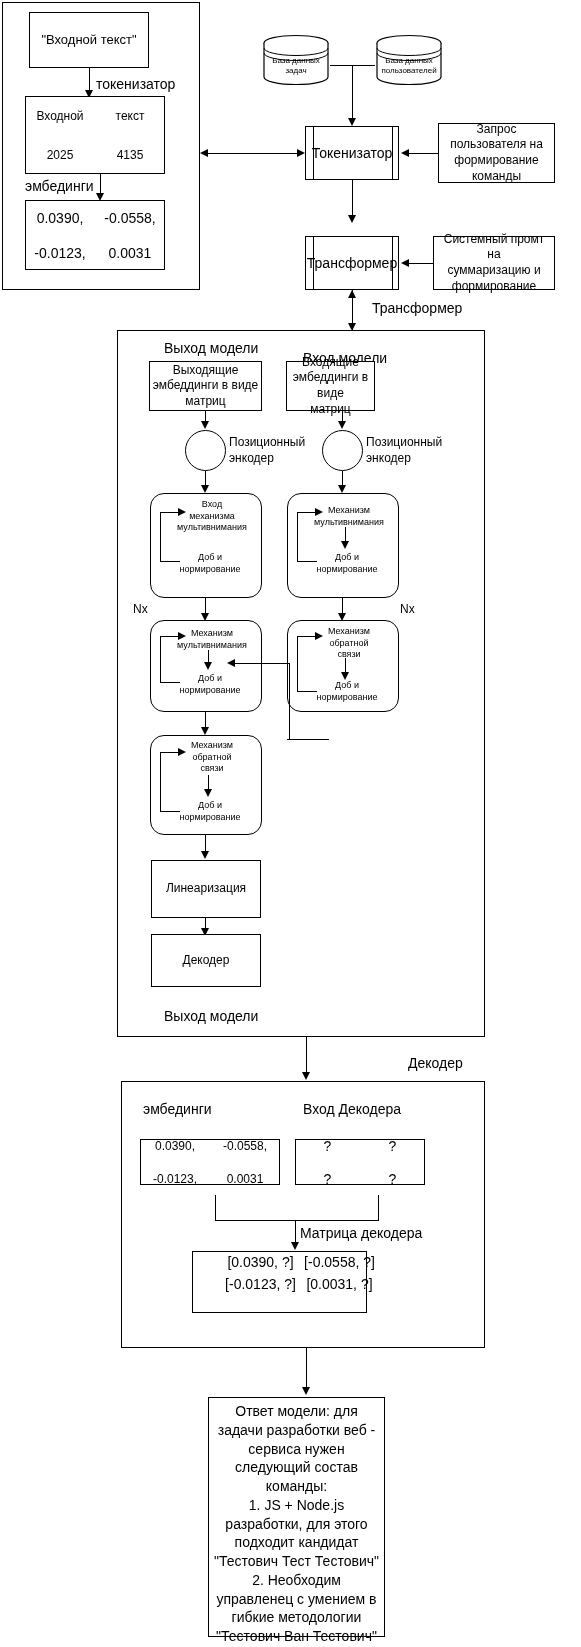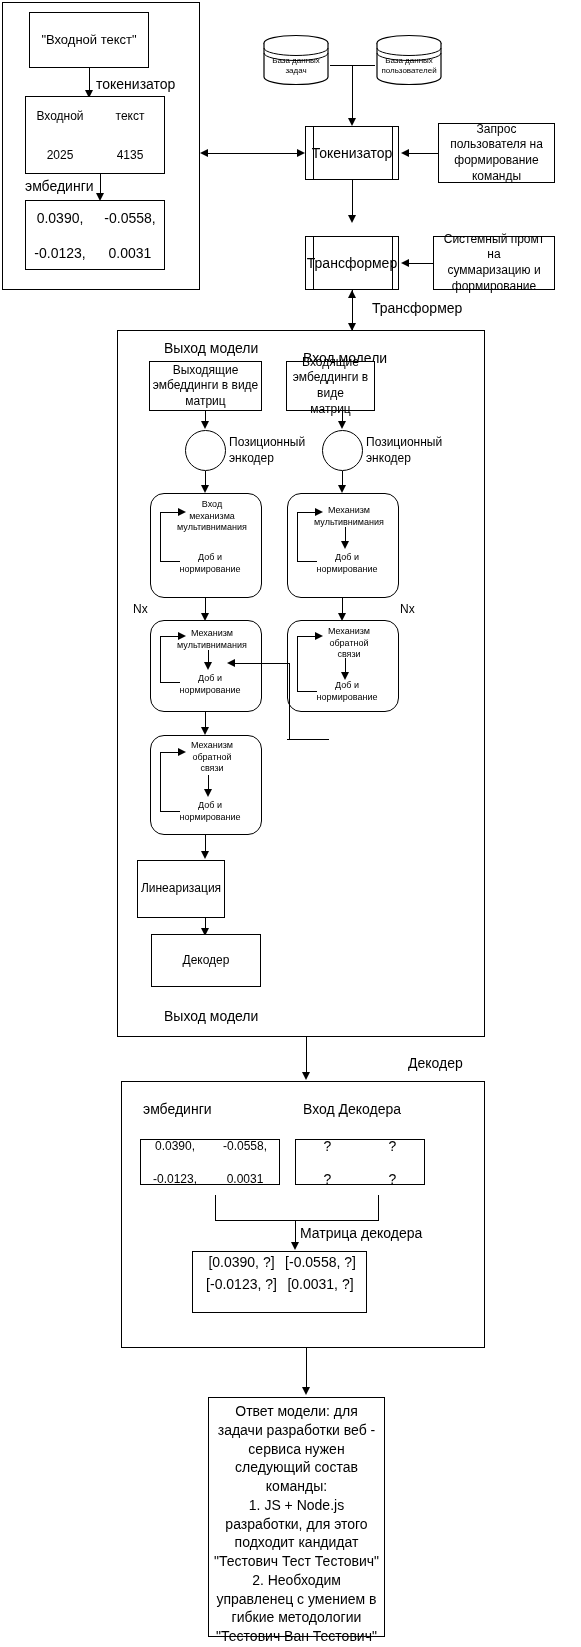--- a/index.html
+++ b/index.html
@@ -306,21 +306,21 @@
   <div class="vline" style="left:208px; top:775px; height:17px;"></div>
   <div class="ar-d" style="left:203.5px; top:789px;"></div>
   <div class="vline" style="left:160px; top:752px; height:59px;"></div>
   <div class="hline" style="left:160px; top:811px; width:20px;"></div>
   <div class="hline" style="left:160px; top:752px; width:20px;"></div>
   <div class="ar-r" style="left:178px; top:747.5px;"></div>
 
   <div class="vline" style="left:205px; top:835px; height:20px;"></div>
   <div class="ar-d" style="left:200.5px; top:851px;"></div>
 
-  <div class="box f12" style="left:137px; top:860px; width:88px; height:58px;justify-content:center;">
+  <div class="box f12" style="left:151px; top:860px; width:110px; height:58px;justify-content:center;">
     <span>Линеаризация</span>
   </div>
 
   <div class="vline" style="left:205px; top:918px; height:14px;"></div>
   <div class="ar-d" style="left:200.5px; top:928px;"></div>
 
   <div class="box f12" style="left:151px; top:934px; width:110px; height:53px;">
     <span>Декодер</span>
   </div>
 
@@ -351,21 +351,21 @@
   </div>
 
   <div class="vline" style="left:215px; top:1195px; height:25px;"></div>
   <div class="vline" style="left:378px; top:1195px; height:25px;"></div>
   <div class="hline" style="left:215px; top:1220px; width:164px;"></div>
   <div class="vline" style="left:295px; top:1220px; height:26px;"></div>
   <div class="ar-d" style="left:290.5px; top:1242px;"></div>
   <div class="label f11" style="left:300px; top:1225px;">Матрица декодера</div>
 
   <div class="box" style="left:192px; top:1251px; width:175px; height:62px;"></div>
-  <div class="mgrid f11" style="left:185px; top:1251px; width:175px; height:44px; grid-template-rows:1fr 1fr;padding-left:17px;">
+  <div class="mgrid f11" style="left:204px; top:1251px; width:175px; height:44px; grid-template-rows:1fr 1fr;padding-left:17px;">
     <span>[0.0390, ?]</span>
     <span>[-0.0558, ?]</span>
     <span>[-0.0123, ?]</span>
     <span>[0.0031, ?]</span>
   </div>
 
   <div class="vline" style="left:306px; top:1348px; height:44px;"></div>
   <div class="ar-d" style="left:301.5px; top:1387px;"></div>
 
   <div class="box f11" style="left:208px; top:1397px; width:177px; height:240px; padding:4px 5px; align-items:flex-start;">

